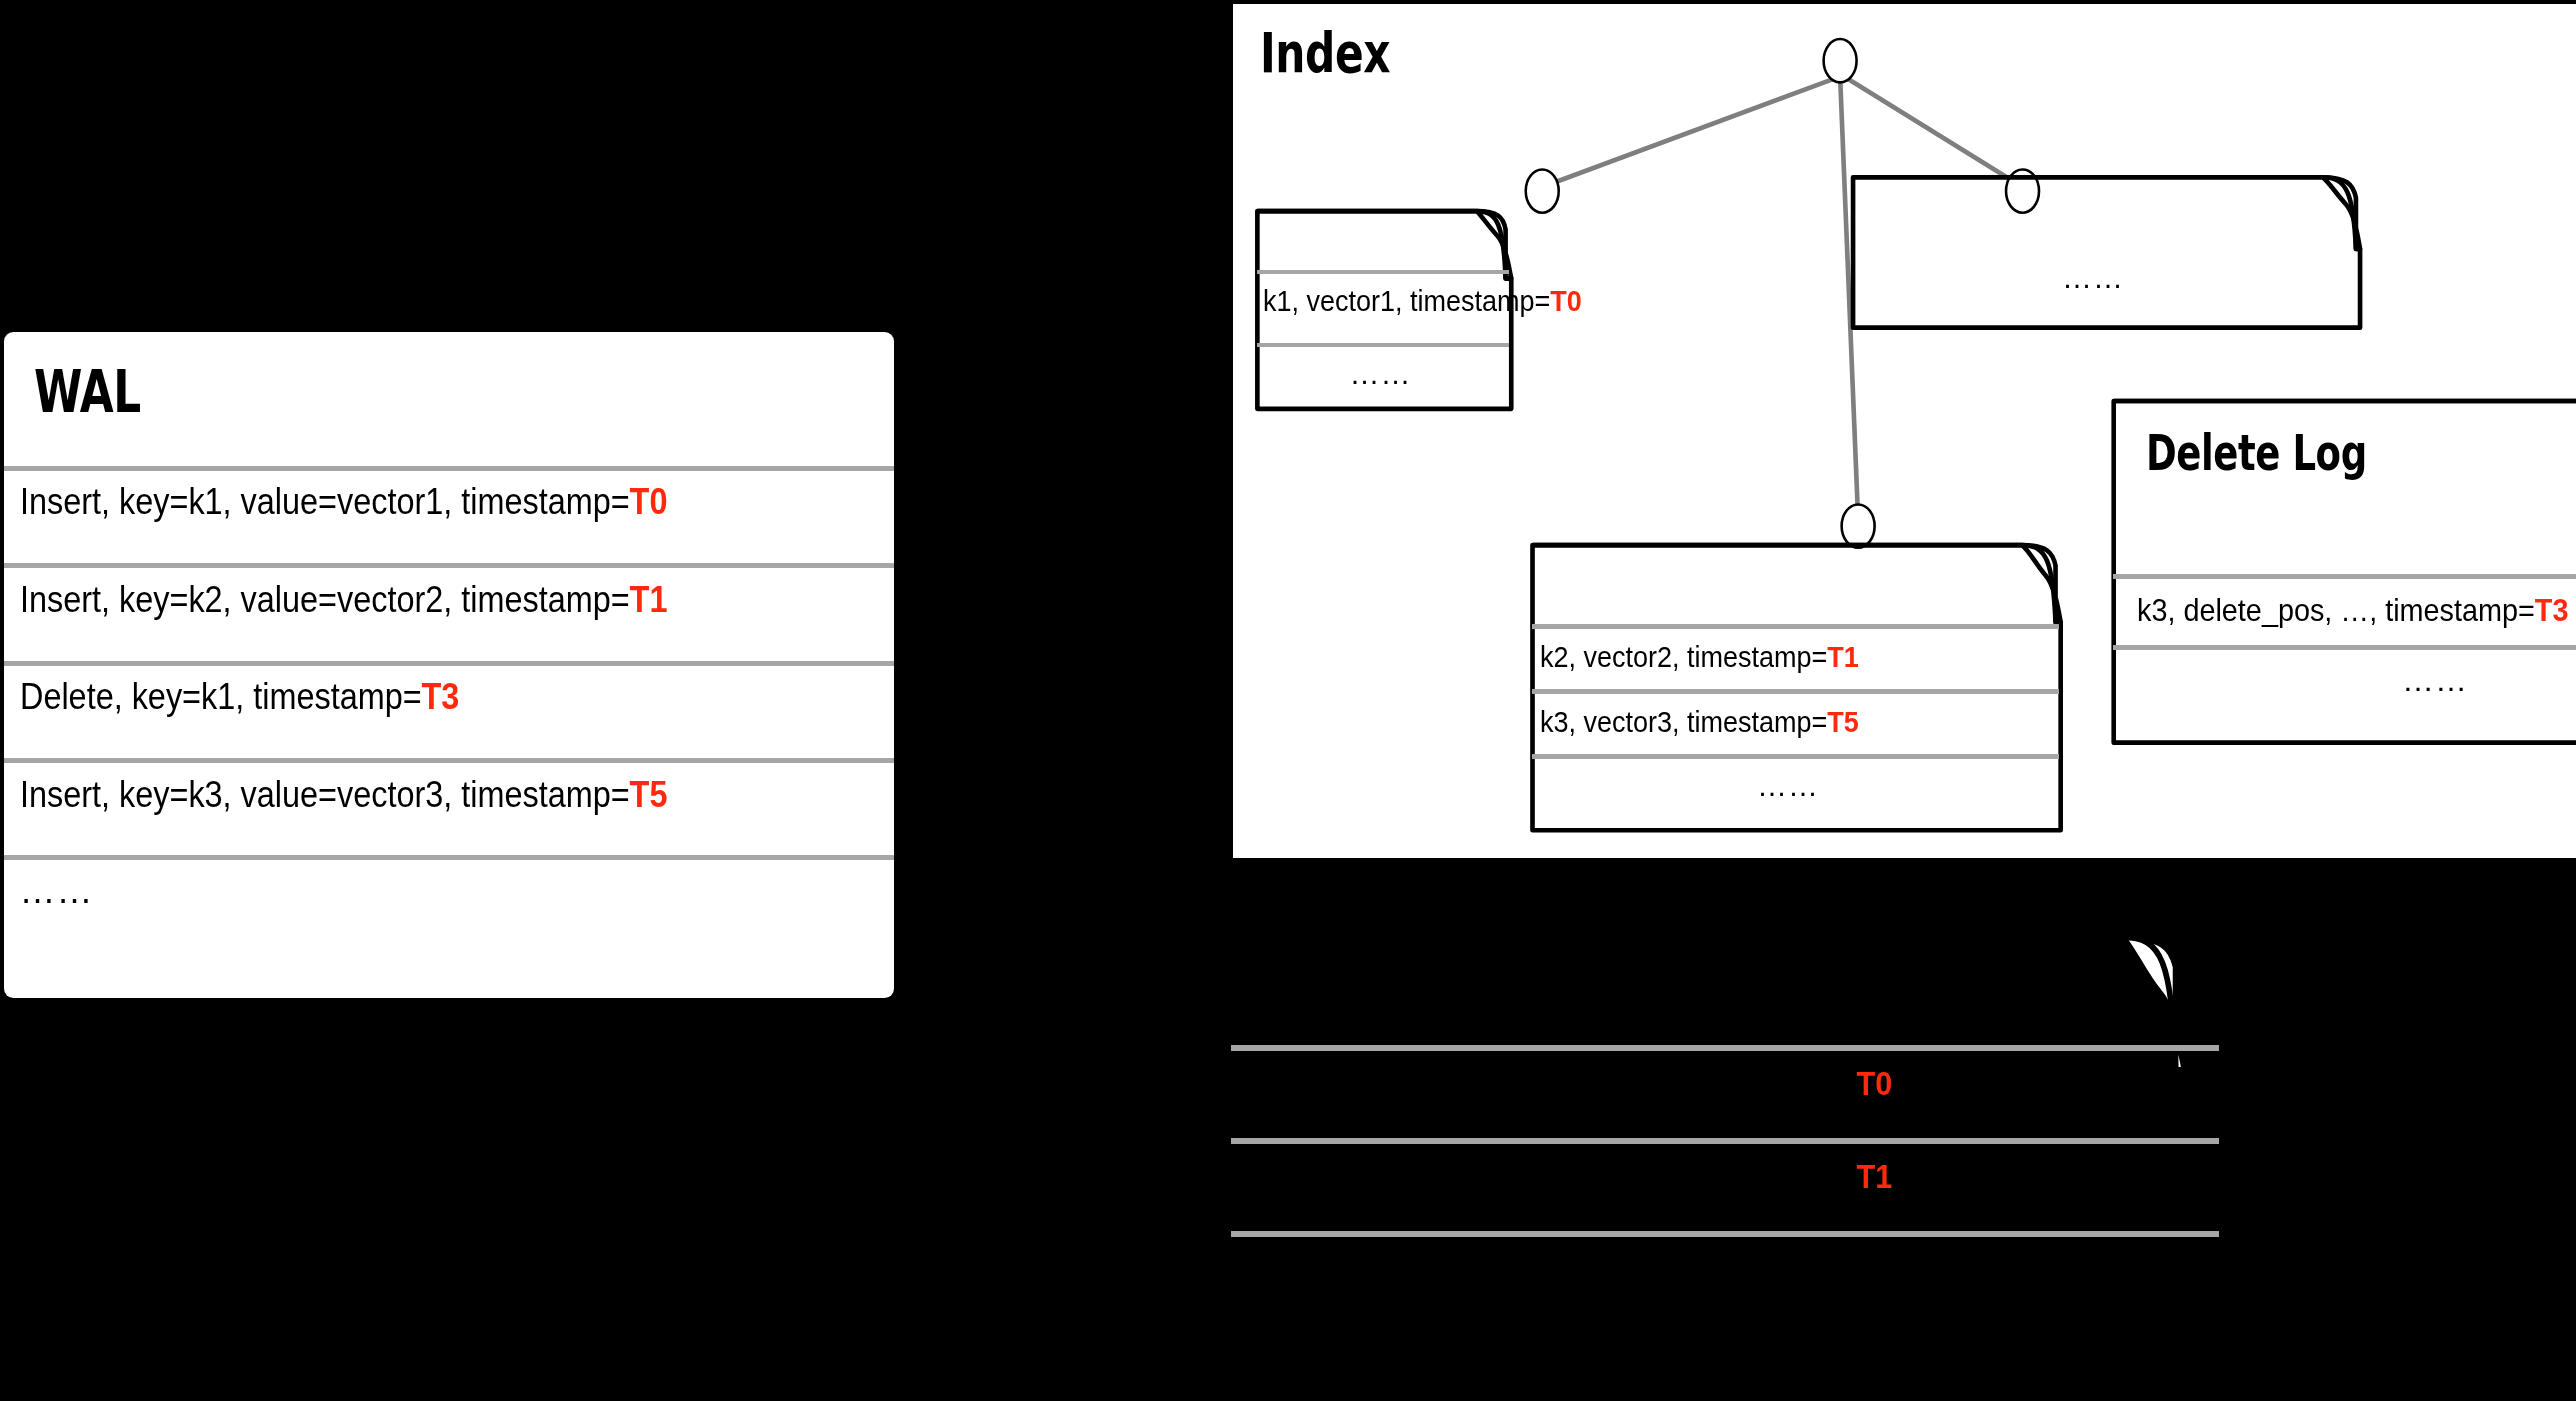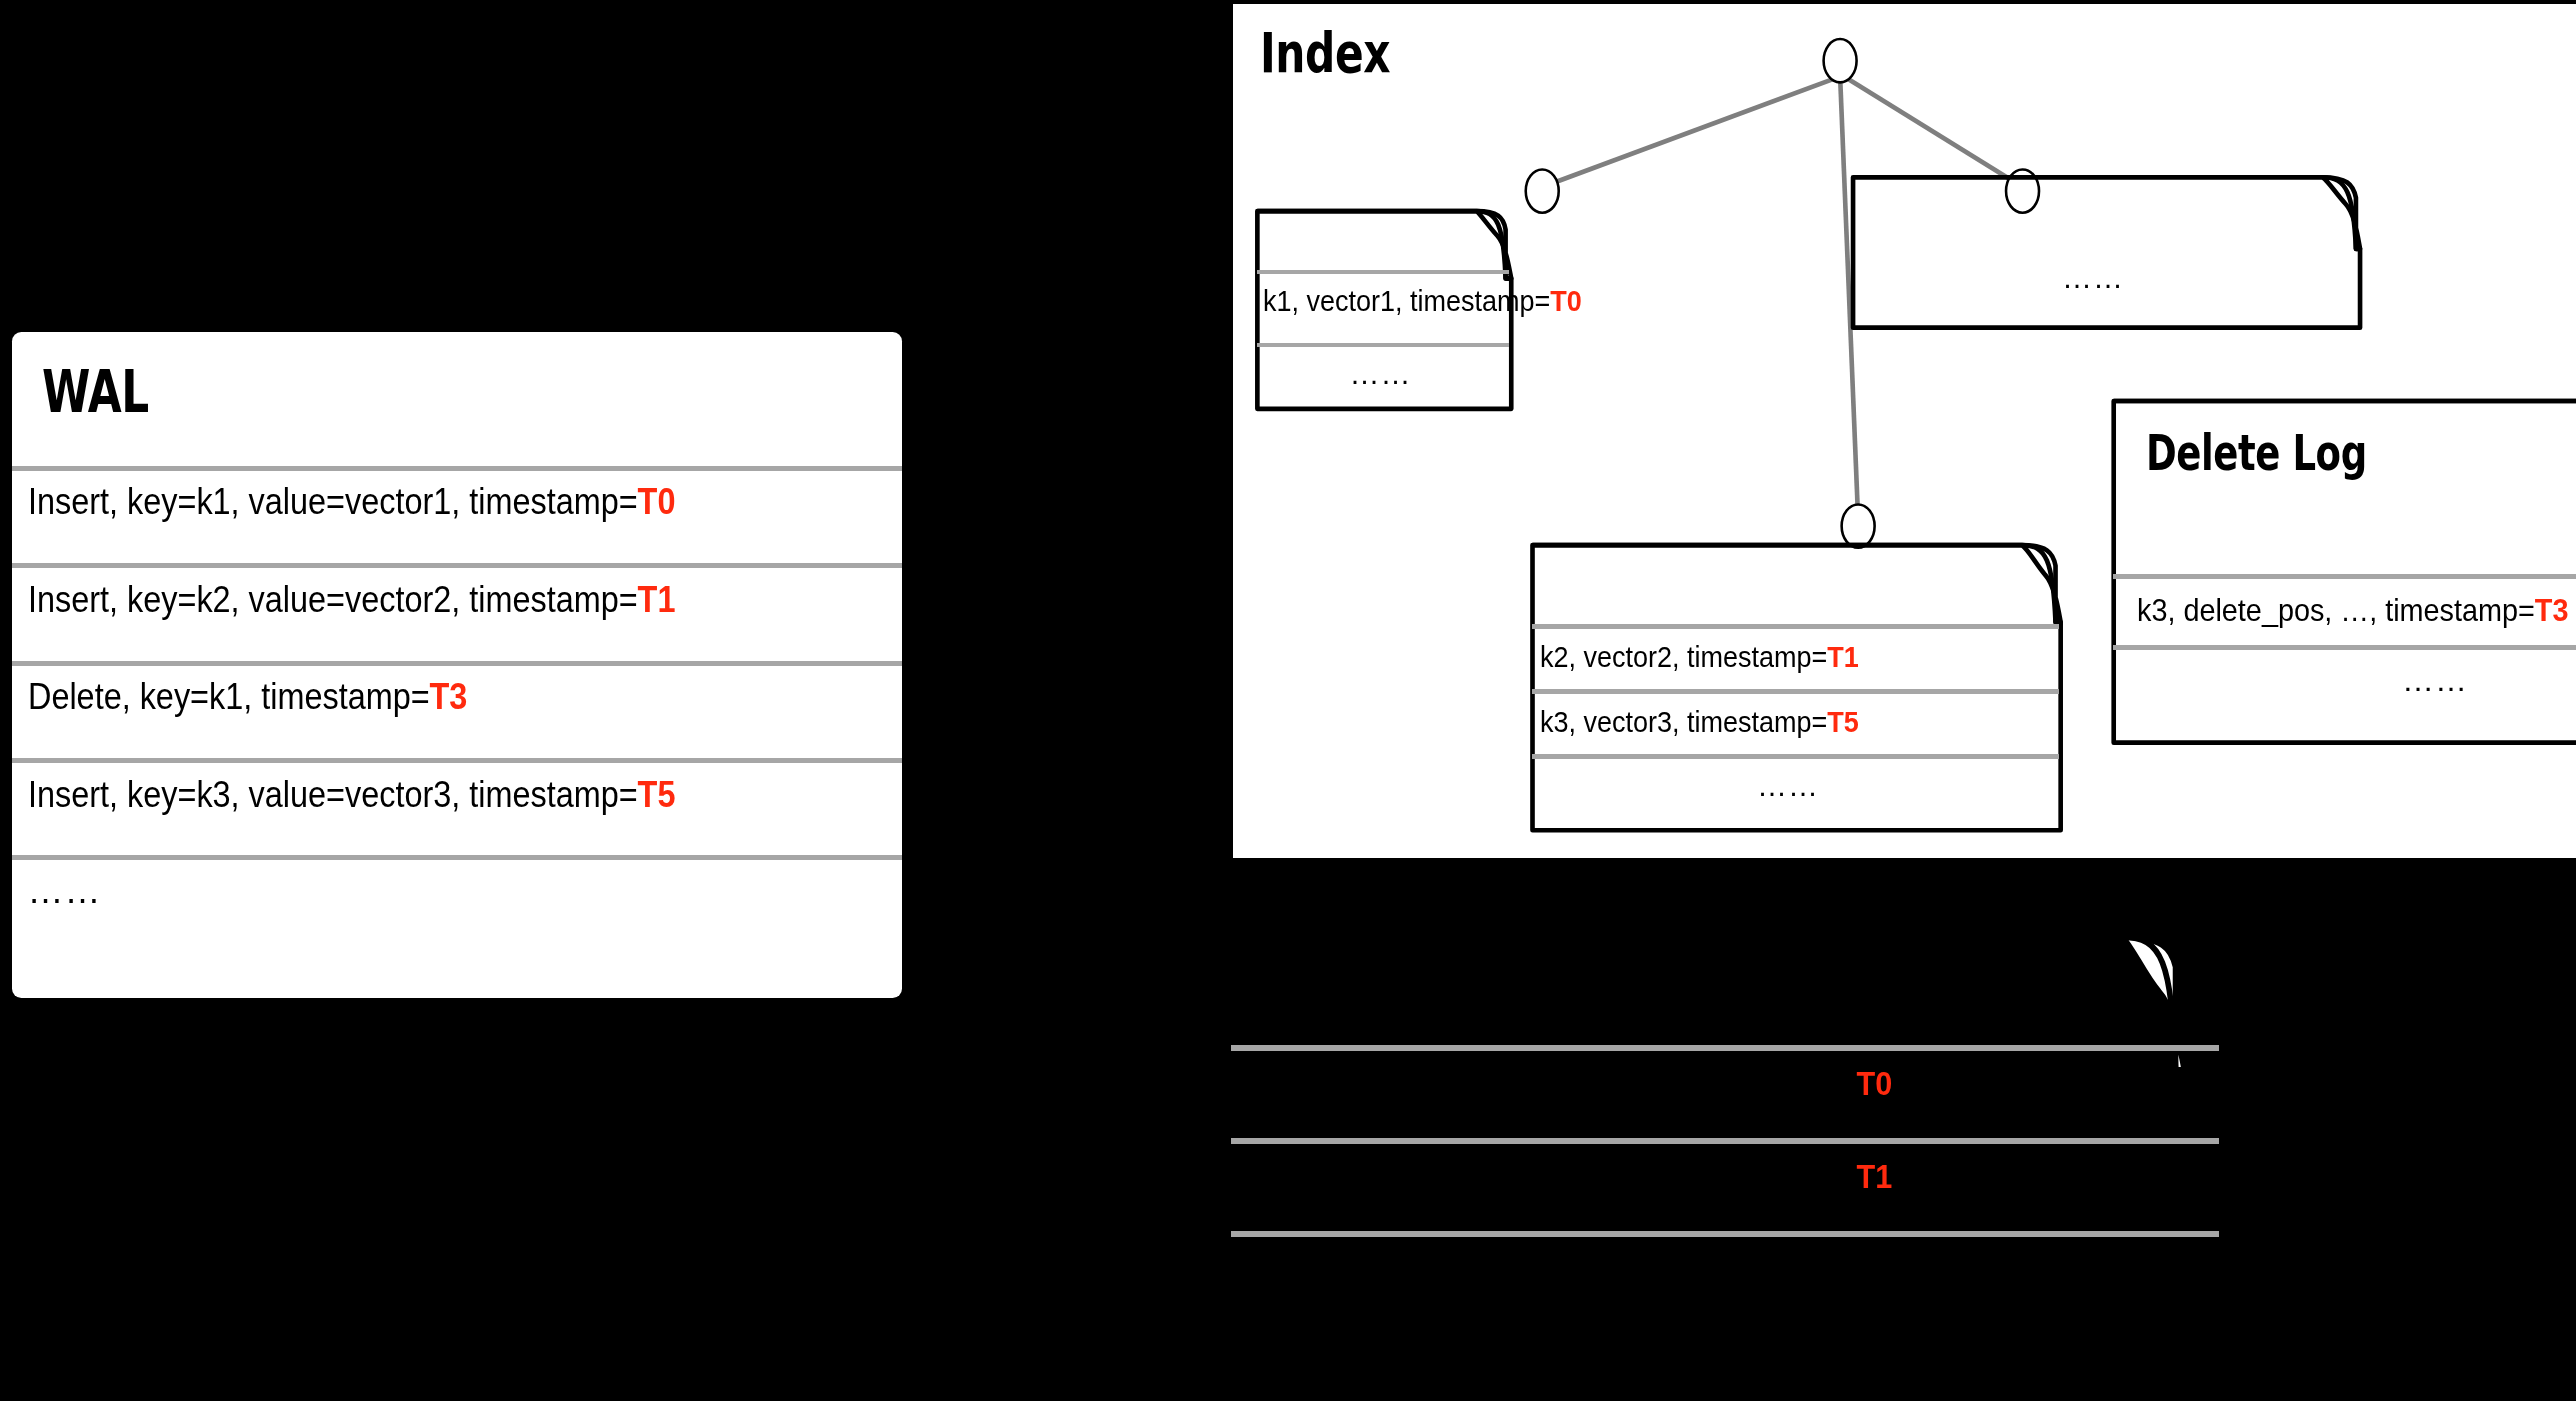--- a/index.html
+++ b/index.html
@@ -53,21 +53,21 @@
   .doc-body{position:absolute;left:0;top:0;right:0;bottom:0;}
 
   
   .tree-svg{position:absolute;left:0;top:0;overflow:visible;pointer-events:none;}
 </style>
 </head>
 <body>
 
 <div id="stage">
 
-  <div class="panel rounded" style="left:12px;top:332px;width:890px;height:666px;">
+  <div class="panel rounded" style="left:4px;top:332px;width:890px;height:666px;">
     <div class="panel-title" style="left:30px;top:31px;font-size:58px;line-height:58px;">WAL</div>
 
     <div class="sep" style="left:0;top:134px;width:890px;"></div>
     <div class="row-text" style="left:15.5px;top:152px;font-size:36px;line-height:36px;">
       <span>Insert, key=k1, value=vector1, timestamp=</span><span class="ts">T0</span>
     </div>
 
     <div class="sep" style="left:0;top:231px;width:890px;"></div>
     <div class="row-text" style="left:15.5px;top:250px;font-size:36px;line-height:36px;">
       <span>Insert, key=k2, value=vector2, timestamp=</span><span class="ts">T1</span>

